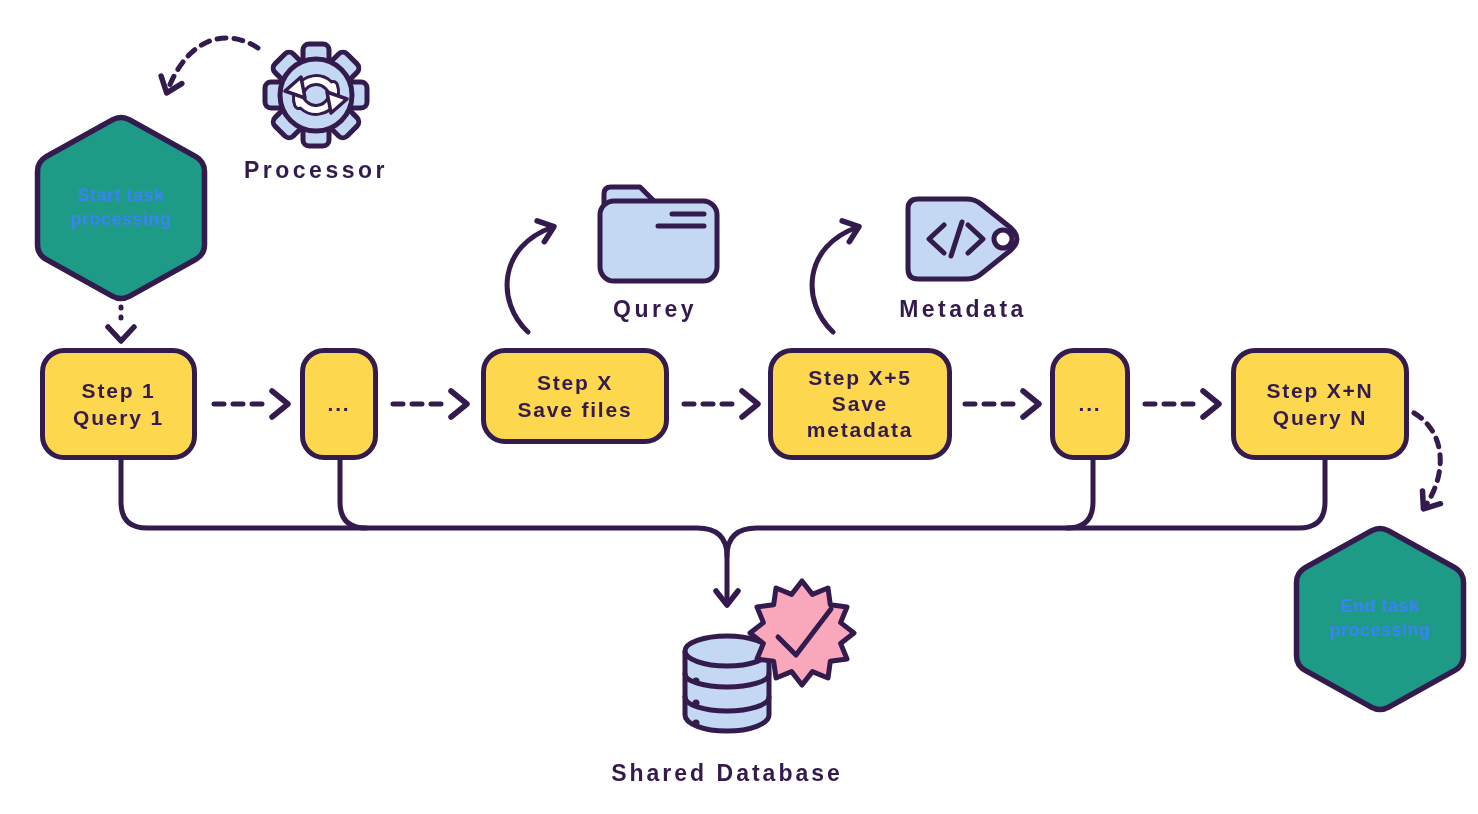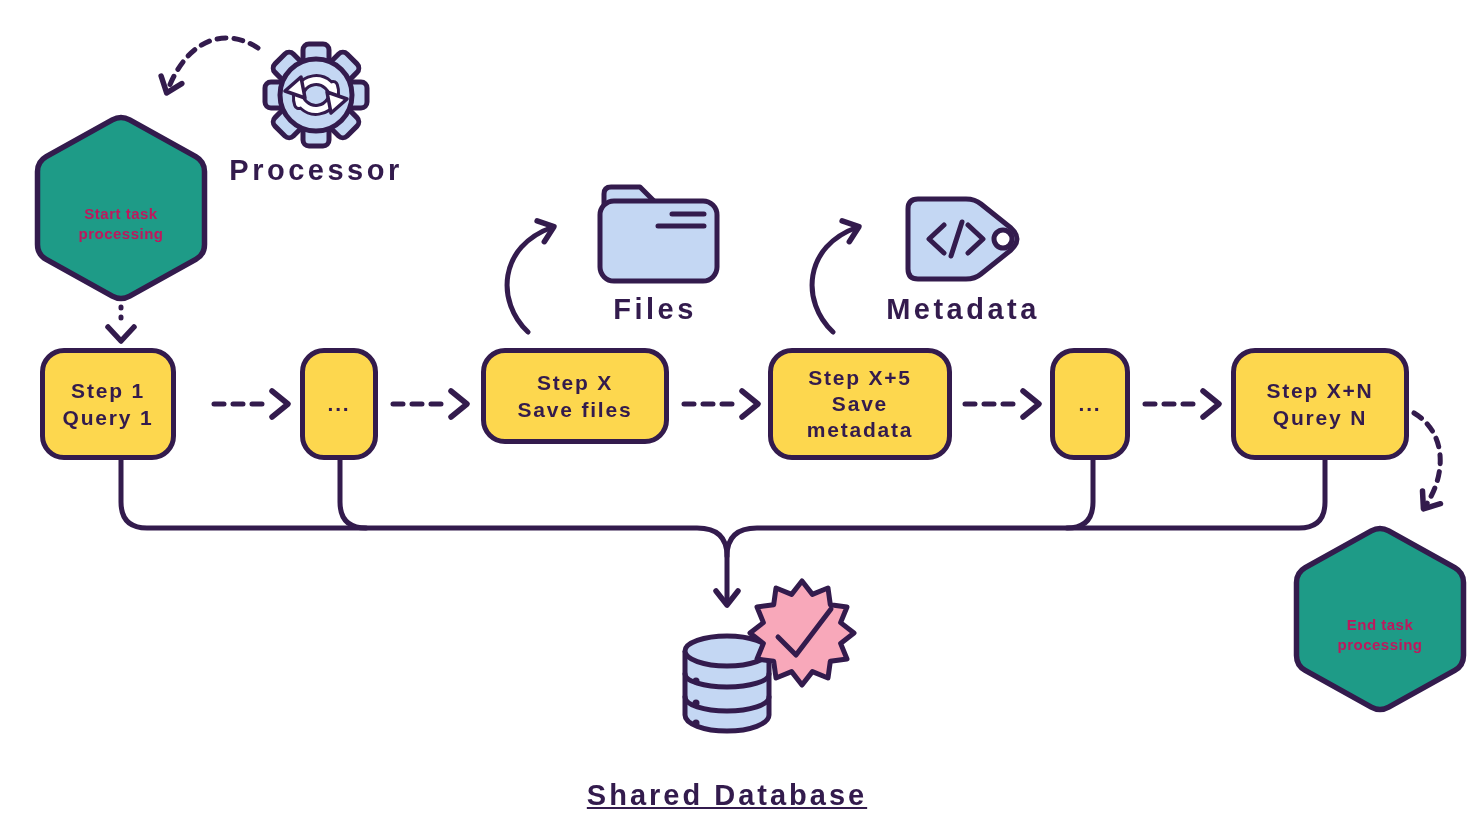--- a/index.html
+++ b/index.html
@@ -1,26 +1,26 @@
 <!DOCTYPE html>
 <html><head>
 <meta charset="utf-8">
 <style>
   html,body{margin:0;padding:0;background:#ffffff;}
   .canvas{position:relative;width:1478px;height:814px;background:#ffffff;overflow:hidden;
           font-family:"Liberation Sans",sans-serif;}
   .layer{position:absolute;left:0;top:0;width:1478px;height:814px;}
   .txt{position:absolute;display:flex;align-items:center;justify-content:center;
        text-align:center;color:#331b4d;font-weight:700;white-space:pre-line;}
-  .hexlabel{color:#be185d;font-size:15px;letter-spacing:0.5px;line-height:1.32;margin-top:16px;}
+  .hexlabel{color:#3b82f6;font-size:18px;letter-spacing:0.5px;line-height:1.32;}
   .step{position:absolute;box-sizing:border-box;background:#fdd74e;border:5px solid #331b4d;
         border-radius:24px;display:flex;align-items:center;justify-content:center;text-align:center;
         color:#331b4d;font-weight:700;font-size:21px;letter-spacing:1.8px;line-height:1.3;
         white-space:pre-line;}
-  .iconlabel{font-size:29px;letter-spacing:3.5px;}
+  .iconlabel{font-size:23px;letter-spacing:3.5px;}
   
   .stroke{fill:none;stroke:#331b4d;stroke-width:5;stroke-linecap:round;stroke-linejoin:round;}
   .chev{fill:none;stroke:#331b4d;stroke-width:5.5;stroke-linecap:round;stroke-linejoin:round;}
   .dash{stroke-dasharray:10 9;}
   .adash{stroke-dasharray:9 8;}
   .dots{stroke-dasharray:1 9;}
   .hex{fill:#1e9b87;stroke:#331b4d;stroke-width:5.5;stroke-linejoin:round;}
   .blue{fill:#c4d7f3;stroke:#331b4d;stroke-width:5;stroke-linejoin:round;}
   .pink{fill:#f8a8ba;stroke:#331b4d;stroke-width:5;stroke-linejoin:round;}
   .whiteln{fill:none;stroke:#ffffff;stroke-width:6;stroke-linecap:round;}
@@ -118,38 +118,38 @@
       <polygon class="pink" points="802,581 812.4,594.4 828,588 830.3,604.7 847,607 840.6,622.6 854,633 840.6,643.4 847,659 830.3,661.3 828,678 812.4,671.6 802,685 791.6,671.6 776,678 773.7,661.3 757,659 763.4,643.4 750,633 763.4,622.6 757,607 773.7,604.7 776,588 791.6,594.4"></polygon>
       <path class="thin" d="M778 637 L796 655 L831 609" stroke-width="6.5"></path>
     </g>
   </svg>
 
   <div class="txt hexlabel" style="left:21px;top:178px;width:200px;height:60px;">Start task
 processing</div>
 
   <div class="txt iconlabel" style="left:216px;top:156px;width:200px;height:28px;">Processor</div>
 
-  <div class="step" style="left:40px;top:348px;width:136px;height:112px;">Step 1
+  <div class="step" style="left:40px;top:348px;width:157px;height:112px;">Step 1
 Query 1</div>
 
   <div class="step" style="left:300px;top:348px;width:78px;height:112px;">...</div>
 
   <div class="step" style="left:481px;top:348px;width:188px;height:96px;">Step X
 Save files</div>
 
-  <div class="txt iconlabel" style="left:555px;top:295px;width:200px;height:28px;">Files</div>
+  <div class="txt iconlabel" style="left:555px;top:295px;width:200px;height:28px;">Qurey</div>
 
   <div class="step" style="left:768px;top:348px;width:184px;height:112px;line-height:1.24;">Step X+5
 Save
 metadata</div>
 
   <div class="txt iconlabel" style="left:863px;top:295px;width:200px;height:28px;">Metadata</div>
 
   <div class="step" style="left:1050px;top:348px;width:80px;height:112px;">...</div>
 
   <div class="step" style="left:1231px;top:348px;width:178px;height:112px;">Step X+N
-Qurey N</div>
+Query N</div>
 
-  <div class="txt iconlabel" style="left:577px;top:781px;width:300px;height:28px;letter-spacing:3px;text-decoration:underline;">Shared Database</div>
+  <div class="txt iconlabel" style="left:577px;top:759px;width:300px;height:28px;letter-spacing:3px;">Shared Database</div>
 
   <div class="txt hexlabel" style="left:1280px;top:589px;width:200px;height:60px;">End task
 processing</div>
 </div>
 
 </body></html>

